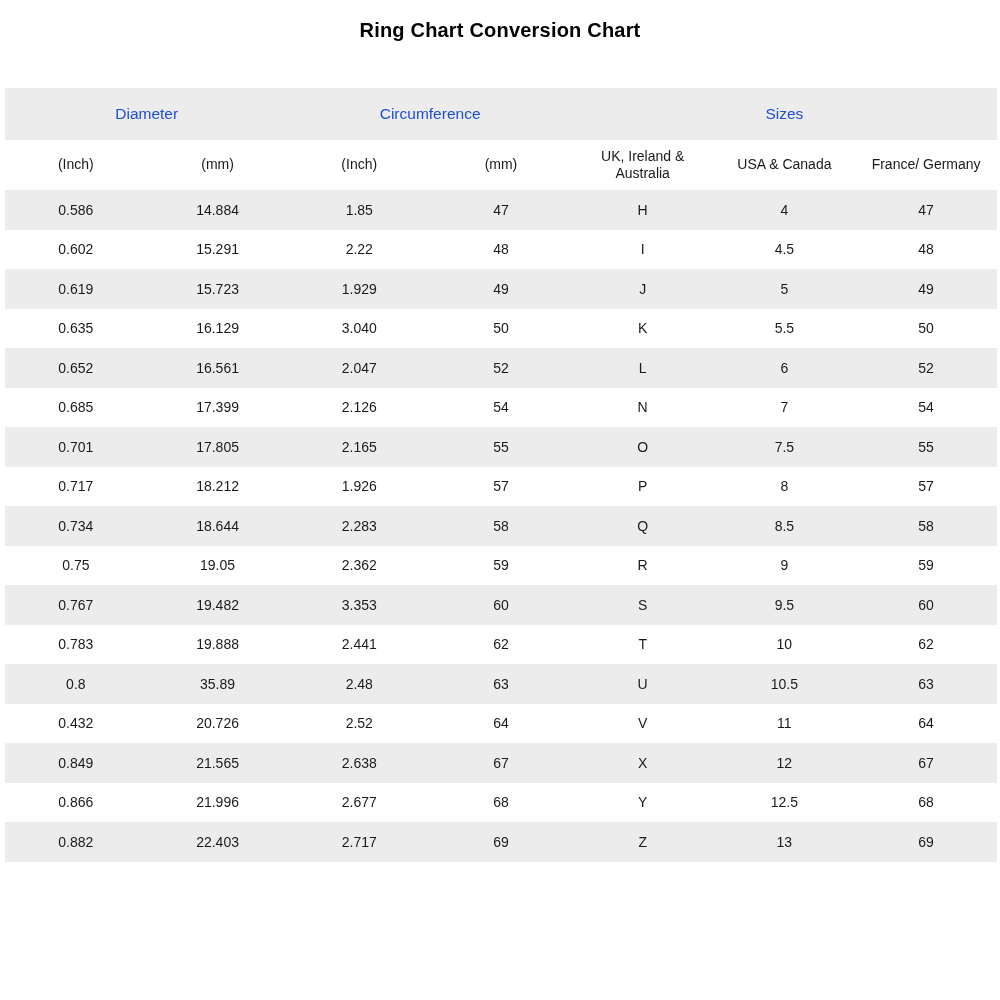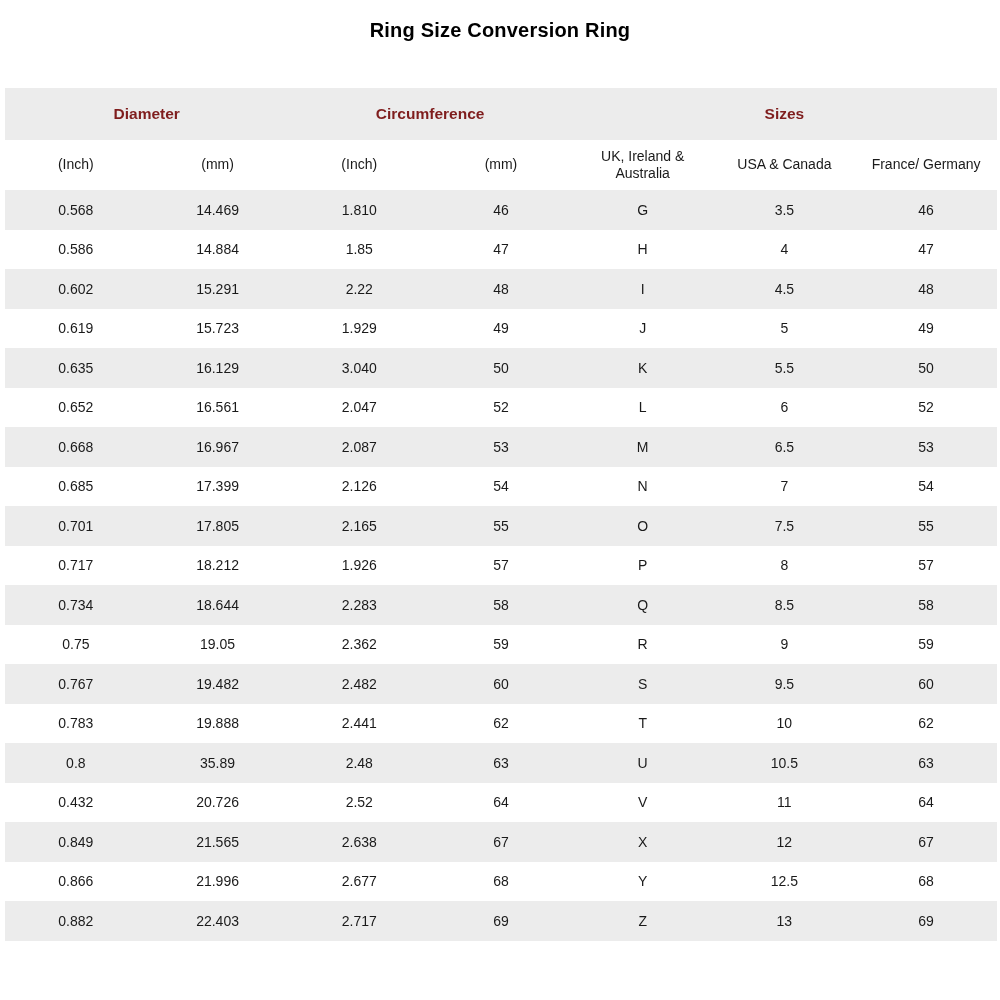--- a/index.html
+++ b/index.html
@@ -30,24 +30,24 @@
     top: 88px;
     left: 5px;
     width: 992px;
     border-collapse: collapse;
     table-layout: fixed;
   }
   .group-row th {
     height: 52px;
     background: #ececec;
     font-size: 15.5px;
-    font-weight: 700;
+    font-weight: 400;
     text-align: center;
     vertical-align: middle;
-    color: #7f1d1d;
+    color: #1d4ed8;
     padding: 16px;
   }
   .subhead-row th {
     height: 50px;
     background: #ffffff;
     font-size: 14px;
     font-weight: 400;
     text-align: center;
     vertical-align: middle;
     color: #1a1a1a;
@@ -64,50 +64,41 @@
     padding: 0;
   }
   .data-row:nth-child(odd) td {
     background: #ececec;
   }
 </style>
 </head>
 <body>
 
 <div class="page">
-  <h1 class="title">Ring Size Conversion Ring</h1>
+  <h1 class="title">Ring Chart Conversion Chart</h1>
 
   <table class="ring-table">
     <thead>
       <tr class="group-row">
           <th colspan="2">Diameter</th>
           <th colspan="2">Circumference</th>
           <th colspan="3">Sizes</th>
         </tr>
       <tr class="subhead-row">
           <th>(Inch)</th>
           <th>(mm)</th>
           <th>(Inch)</th>
           <th>(mm)</th>
           <th>UK, Ireland &amp; Australia</th>
           <th>USA &amp; Canada</th>
           <th>France/ Germany</th>
         </tr>
     </thead>
     <tbody>
         <tr class="data-row">
-          <td>0.568</td>
-          <td>14.469</td>
-          <td>1.810</td>
-          <td>46</td>
-          <td>G</td>
-          <td>3.5</td>
-          <td>46</td>
-        </tr>
-        <tr class="data-row">
           <td>0.586</td>
           <td>14.884</td>
           <td>1.85</td>
           <td>47</td>
           <td>H</td>
           <td>4</td>
           <td>47</td>
         </tr>
         <tr class="data-row">
           <td>0.602</td>
@@ -139,29 +130,20 @@
         <tr class="data-row">
           <td>0.652</td>
           <td>16.561</td>
           <td>2.047</td>
           <td>52</td>
           <td>L</td>
           <td>6</td>
           <td>52</td>
         </tr>
         <tr class="data-row">
-          <td>0.668</td>
-          <td>16.967</td>
-          <td>2.087</td>
-          <td>53</td>
-          <td>M</td>
-          <td>6.5</td>
-          <td>53</td>
-        </tr>
-        <tr class="data-row">
           <td>0.685</td>
           <td>17.399</td>
           <td>2.126</td>
           <td>54</td>
           <td>N</td>
           <td>7</td>
           <td>54</td>
         </tr>
         <tr class="data-row">
           <td>0.701</td>
@@ -195,21 +177,21 @@
           <td>19.05</td>
           <td>2.362</td>
           <td>59</td>
           <td>R</td>
           <td>9</td>
           <td>59</td>
         </tr>
         <tr class="data-row">
           <td>0.767</td>
           <td>19.482</td>
-          <td>2.482</td>
+          <td>3.353</td>
           <td>60</td>
           <td>S</td>
           <td>9.5</td>
           <td>60</td>
         </tr>
         <tr class="data-row">
           <td>0.783</td>
           <td>19.888</td>
           <td>2.441</td>
           <td>62</td>

